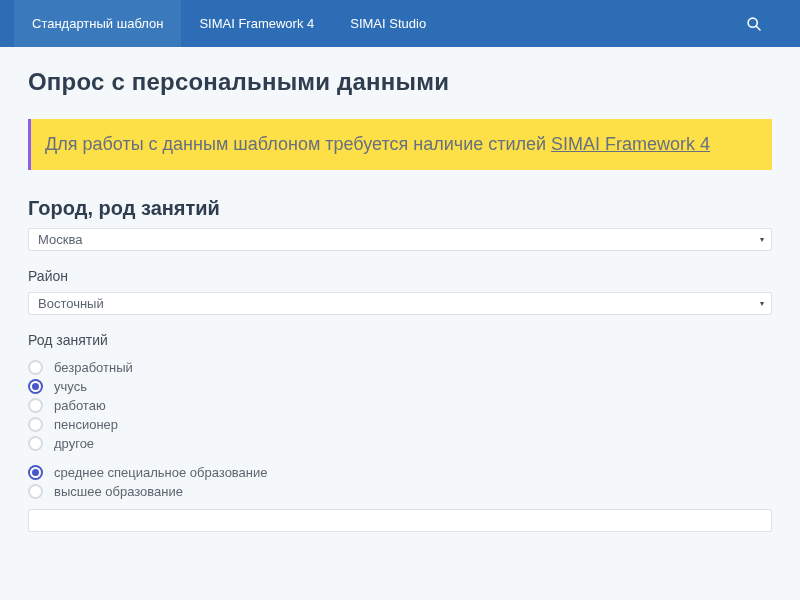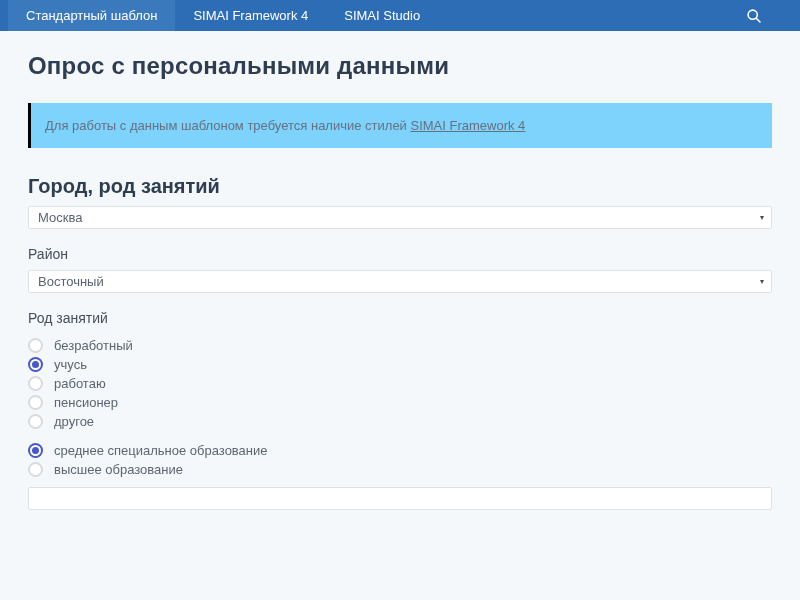--- a/index.html
+++ b/index.html
@@ -5,25 +5,25 @@
   * { margin: 0; padding: 0; box-sizing: border-box; }
   html, body { width: 800px; height: 600px; }
   body {
     font-family: "Liberation Sans", sans-serif;
     background: #f5f8fa;
     color: #2e3d50;
     overflow: hidden;
   }
   
   .navbar {
-    height: 31px;
+    height: 47px;
     background: #2c6db5;
     display: flex;
     align-items: stretch;
-    padding-left: 8px;
+    padding-left: 14px;
   }
   .nav-item {
     display: flex;
     align-items: center;
     padding: 0 18px;
     color: #fff;
     font-size: 13px;
     cursor: pointer;
     white-space: nowrap;
   }
@@ -40,24 +40,24 @@
   .content { padding: 0 28px; }
   .page-title {
     margin-top: 21px;
     font-size: 24px;
     font-weight: bold;
     color: #2e3d50;
     letter-spacing: 0.2px;
   }
   .alert {
     margin-top: 23px;
-    background: #7dd3fc;
-    border-left: 3px solid #000000;
+    background: #fde047;
+    border-left: 3px solid #8b5cf6;
     padding: 15px 16px 15px 14px;
-    font-size: 13px;
+    font-size: 18px;
     color: #667080;
   }
   .alert a {
     color: #667080;
     text-decoration: underline;
     cursor: pointer;
   }
   .section-title {
     margin-top: 27px;
     font-size: 20px;

